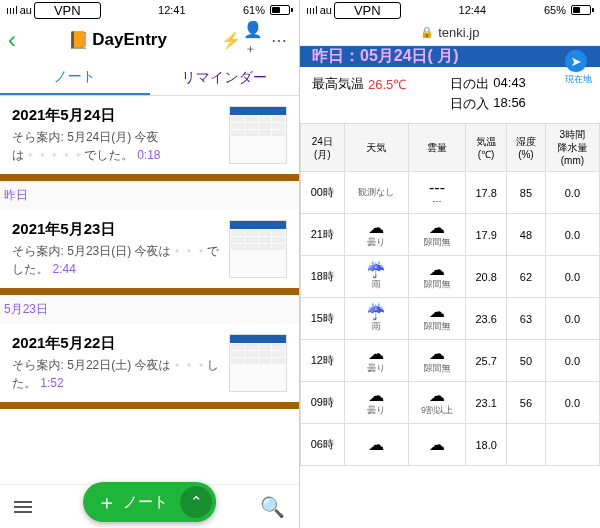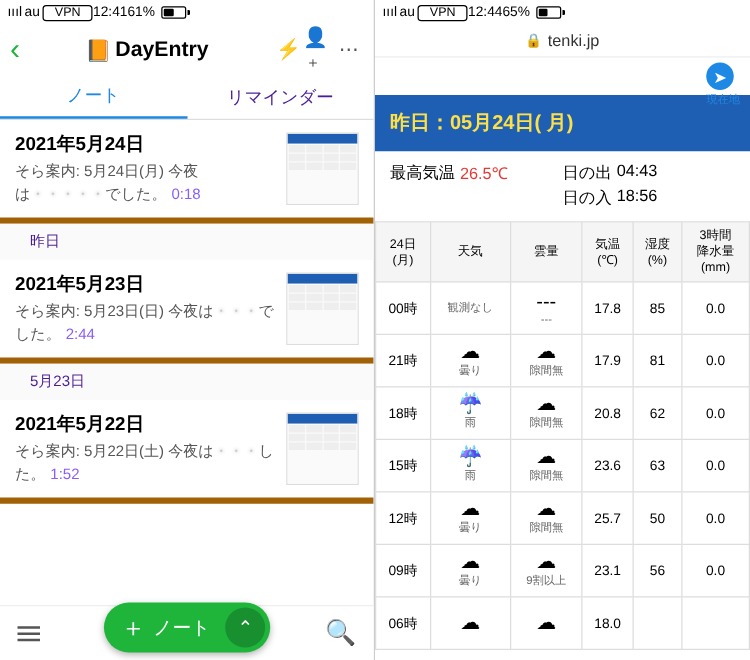--- a/index.html
+++ b/index.html
@@ -1,58 +1,58 @@
 <!DOCTYPE html>
 <html><head>
 <meta charset="utf-8">
 <style>
 *{margin:0;padding:0;box-sizing:border-box;font-family:-apple-system,sans-serif}
 body{display:flex;width:600px;height:528px;overflow:hidden;background:#fff}
 .pane{width:300px;height:528px;position:relative;overflow:hidden}
 .pane-left{border-right:1px solid #ccc}
-.status{height:20px;display:flex;align-items:center;padding:0 6px;font-size:11px;font-weight:500}
+.status{height:20px;display:flex;align-items:center;justify-content:space-between;padding:0 6px;font-size:11px;font-weight:500}
 .status .l,.status .r{display:flex;align-items:center;gap:2px}
-.vpn{border:1px solid #000;border-radius:3px;padding:0 9px;font-size:10px}
+.vpn{border:1px solid #000;border-radius:3px;padding:0 19px;font-size:13px}
 .batt{display:inline-flex;align-items:center}
 .batt-body{width:20px;height:10px;border:1px solid #000;border-radius:2px;position:relative;margin-left:3px}
 .batt-fill{position:absolute;left:1px;top:1px;bottom:1px;background:#000;border-radius:1px}
 .batt-tip{width:2px;height:4px;background:#000;margin-left:1px;border-radius:0 1px 1px 0}
 .hdr{height:40px;display:flex;align-items:center;padding:0 8px}
 .back{color:#1fb53a;font-size:24px;font-weight:300}
 .title{flex:1;text-align:center;font-size:17px;font-weight:600;display:flex;align-items:center;justify-content:center;gap:3px}
 .book{color:#e67e22}
 .hdr-ico{width:24px;display:flex;justify-content:center;color:#555;font-size:16px}
 .bolt{color:#f5a623}
 .tabs{display:flex;height:36px;border-bottom:1px solid #ddd}
 .tab{flex:1;display:flex;align-items:center;justify-content:center;font-size:14px;color:#4c1d95}
 .tab.act{color:#1e88e5;border-bottom:2px solid #1e88e5}
 .list{height:calc(528px - 20px - 40px - 36px - 44px);overflow:hidden}
-.entry{padding:10px 12px;border-bottom:5px solid #a16207;display:flex;gap:8px}
+.entry{padding:10px 12px;border-bottom:7px solid #a16207;display:flex;gap:8px}
 .entry-txt{flex:1}
 .entry-ttl{font-size:15px;font-weight:600;margin-bottom:3px}
 .entry-sub{font-size:12px;color:#555;line-height:1.5}
 .blur{color:#ccc;text-shadow:0 0 3px #999}
 .time{color:#8b5cf6;margin-left:4px}
 .thumb{width:58px;height:58px;background:#fff;border:1px solid #ddd;display:flex;flex-direction:column;font-size:4px;overflow:hidden}
 .thumb-h{height:8px;background:#1e5fb3}
 .thumb-b{flex:1;background:linear-gradient(#fafafa 0,#fafafa 100%);display:grid;grid-template-columns:repeat(4,1fr);grid-auto-rows:6px;gap:1px;padding:1px}
 .thumb-b div{background:#eee}
-.divider{padding:6px 24px;font-size:12px;color:#4c1d95;background:#fafafa}
+.divider{padding:6px 4px;font-size:12px;color:#8b5cf6;background:#fafafa}
 .btm{position:absolute;bottom:0;left:0;right:0;height:44px;display:flex;align-items:center;padding:0 14px;background:#fff;border-top:1px solid #eee}
 .ham{display:flex;flex-direction:column;gap:3px}
 .ham span{width:18px;height:2px;background:#555}
 .fab{position:absolute;left:50%;transform:translateX(-50%);bottom:6px;display:flex;align-items:center;background:#1fb53a;color:#fff;border-radius:22px;height:40px;padding:0 4px 0 14px;font-size:15px;gap:6px;box-shadow:0 2px 6px rgba(0,0,0,.3)}
 .fab .plus{font-size:20px;font-weight:300}
 .fab .chev{background:#189030;width:32px;height:32px;border-radius:50%;display:flex;align-items:center;justify-content:center;margin-left:6px}
 .srch{margin-left:auto;font-size:20px;color:#555}
 .url{height:26px;display:flex;align-items:center;justify-content:center;font-size:13px;color:#333;gap:4px;border-bottom:1px solid #eee}
 .lock{font-size:11px}
 .loc-ico{position:absolute;right:8px;top:50px;text-align:center;font-size:9px;color:#1e88e5}
 .loc-ico .arr{width:22px;height:22px;background:#1e88e5;border-radius:50%;display:flex;align-items:center;justify-content:center;color:#fff;font-size:13px;margin-bottom:1px}
-.date-bar{background:#1e5fb3;color:#fde047;padding:12px 12px;font-size:16px;font-weight:600;margin-top:30px}
+.date-bar{background:#1e5fb3;color:#f0abfc;padding:0 12px;font-size:16px;font-weight:600;}
 .summary{padding:8px 12px;display:flex;font-size:13px}
 .summary .col{flex:1}
 .summary .row{display:flex;gap:4px;margin-bottom:2px}
 .hi{color:#e53935}
 .lo{color:#1e88e5}
 .wtbl{width:100%;border-collapse:collapse;font-size:11px}
 .wtbl th,.wtbl td{border:1px solid #ddd;padding:4px 2px;text-align:center;vertical-align:middle}
 .wtbl th{background:#f5f5f5;font-weight:500;font-size:10px;line-height:1.3}
 .wtbl td{height:42px}
 .wico{font-size:16px;line-height:1}
@@ -241,21 +241,21 @@
           <td><span class="wico">---</span><span class="wlbl">---</span></td>
           <td>17.8</td>
           <td>85</td>
           <td>0.0</td>
         </tr>
         <tr>
           <td>21時</td>
           <td><span class="wico">☁</span><span class="wlbl">曇り</span></td>
           <td><span class="wico">☁</span><span class="wlbl">隙間無</span></td>
           <td>17.9</td>
-          <td>81</td>
+          <td>48</td>
           <td>0.0</td>
         </tr>
         <tr>
           <td>18時</td>
           <td><span class="wico">☔</span><span class="wlbl">雨</span></td>
           <td><span class="wico">☁</span><span class="wlbl">隙間無</span></td>
           <td>20.8</td>
           <td>62</td>
           <td>0.0</td>
         </tr>

